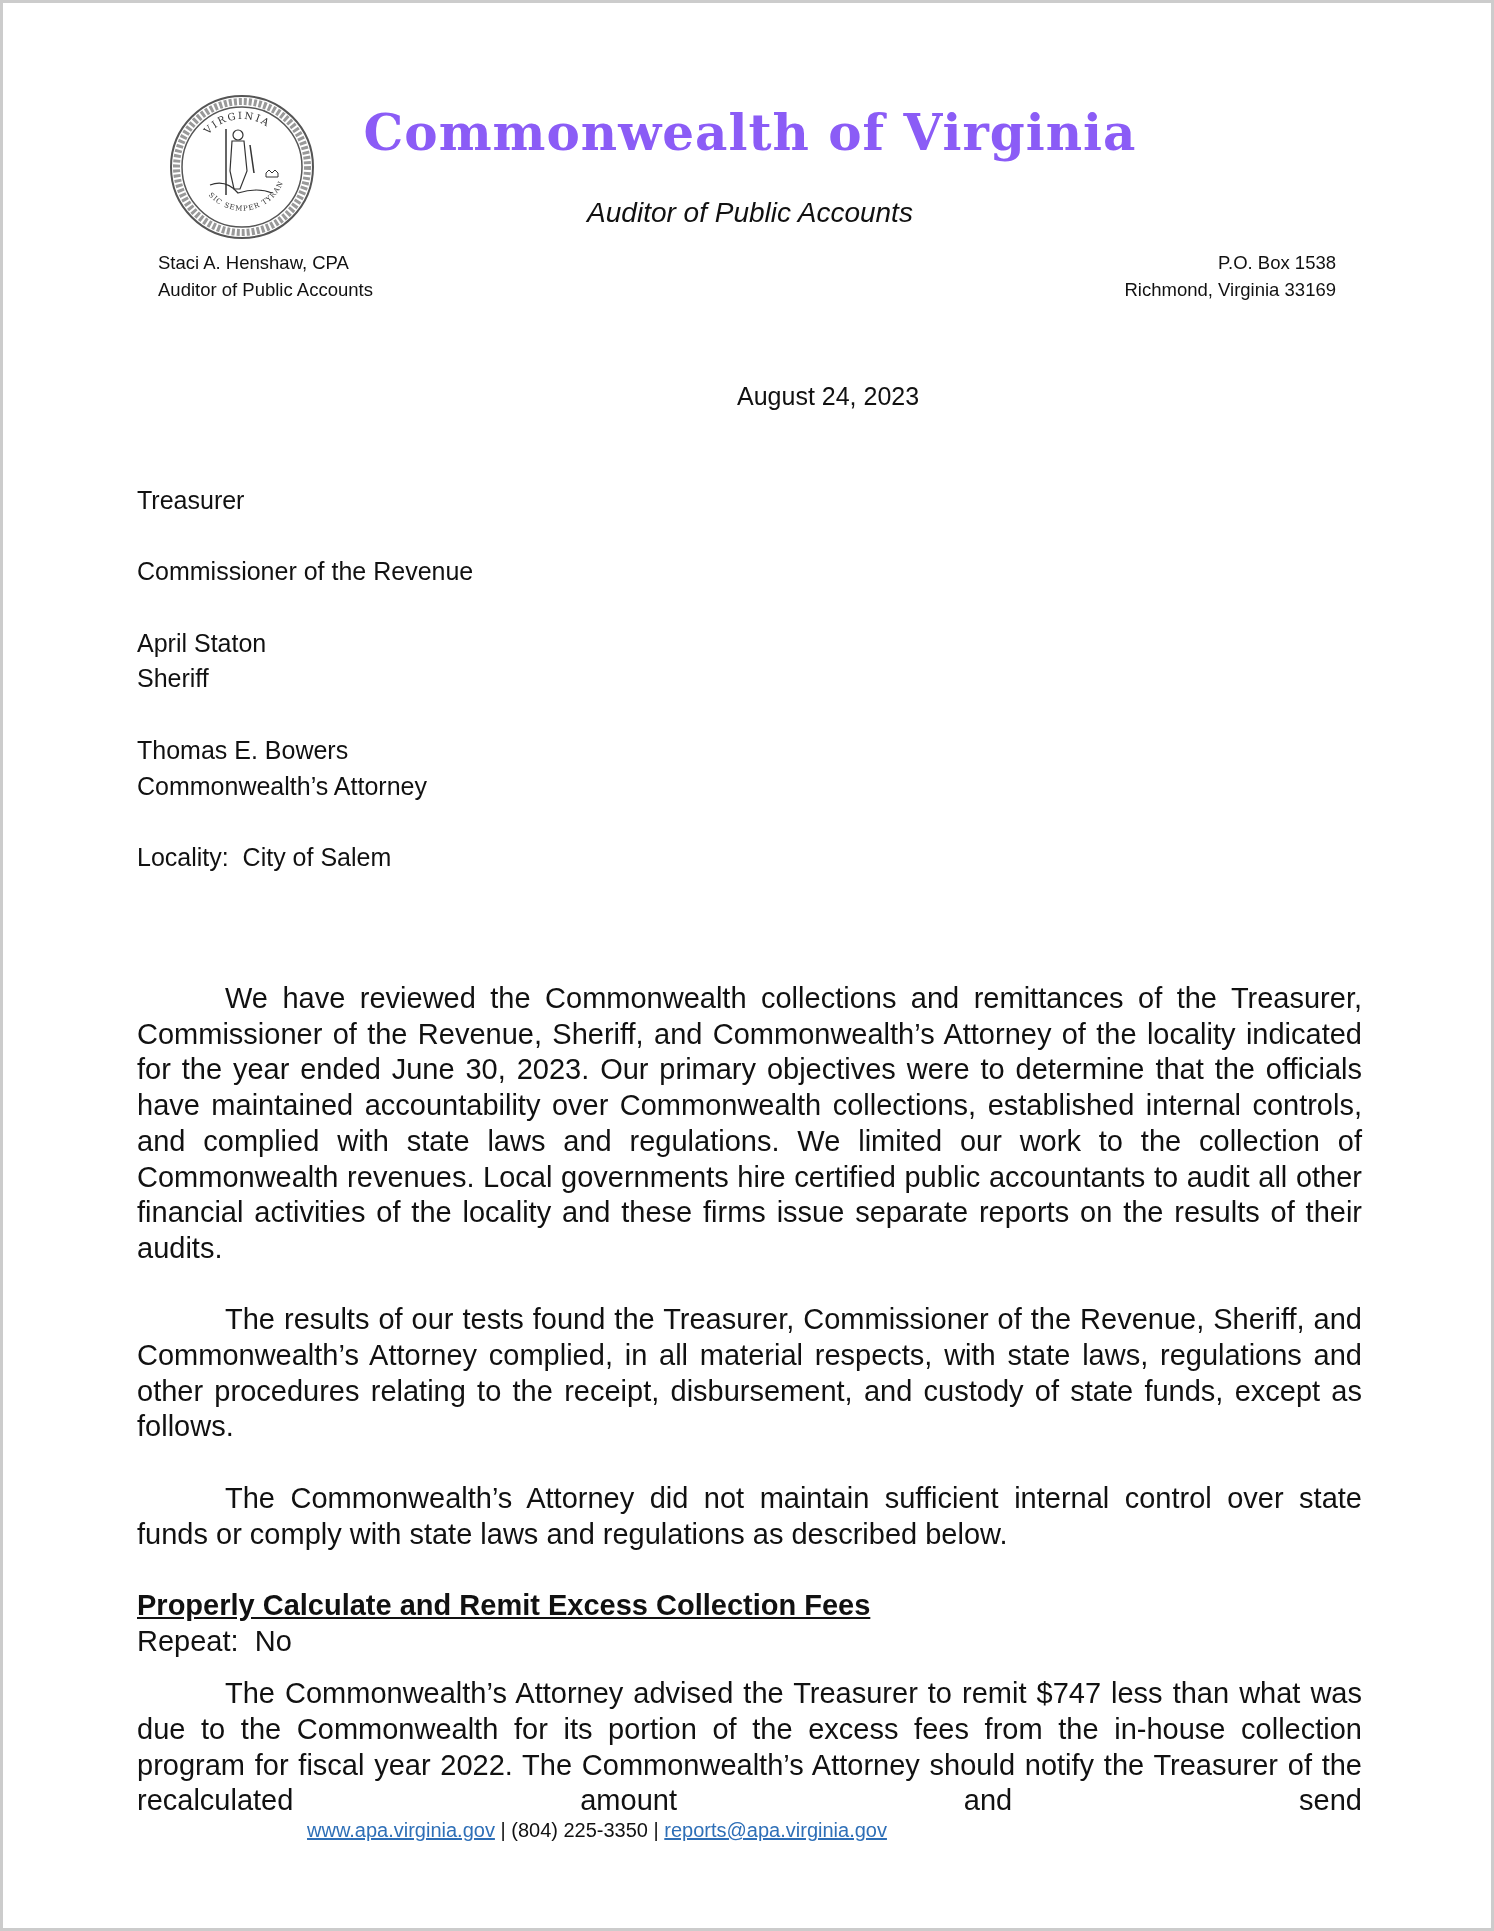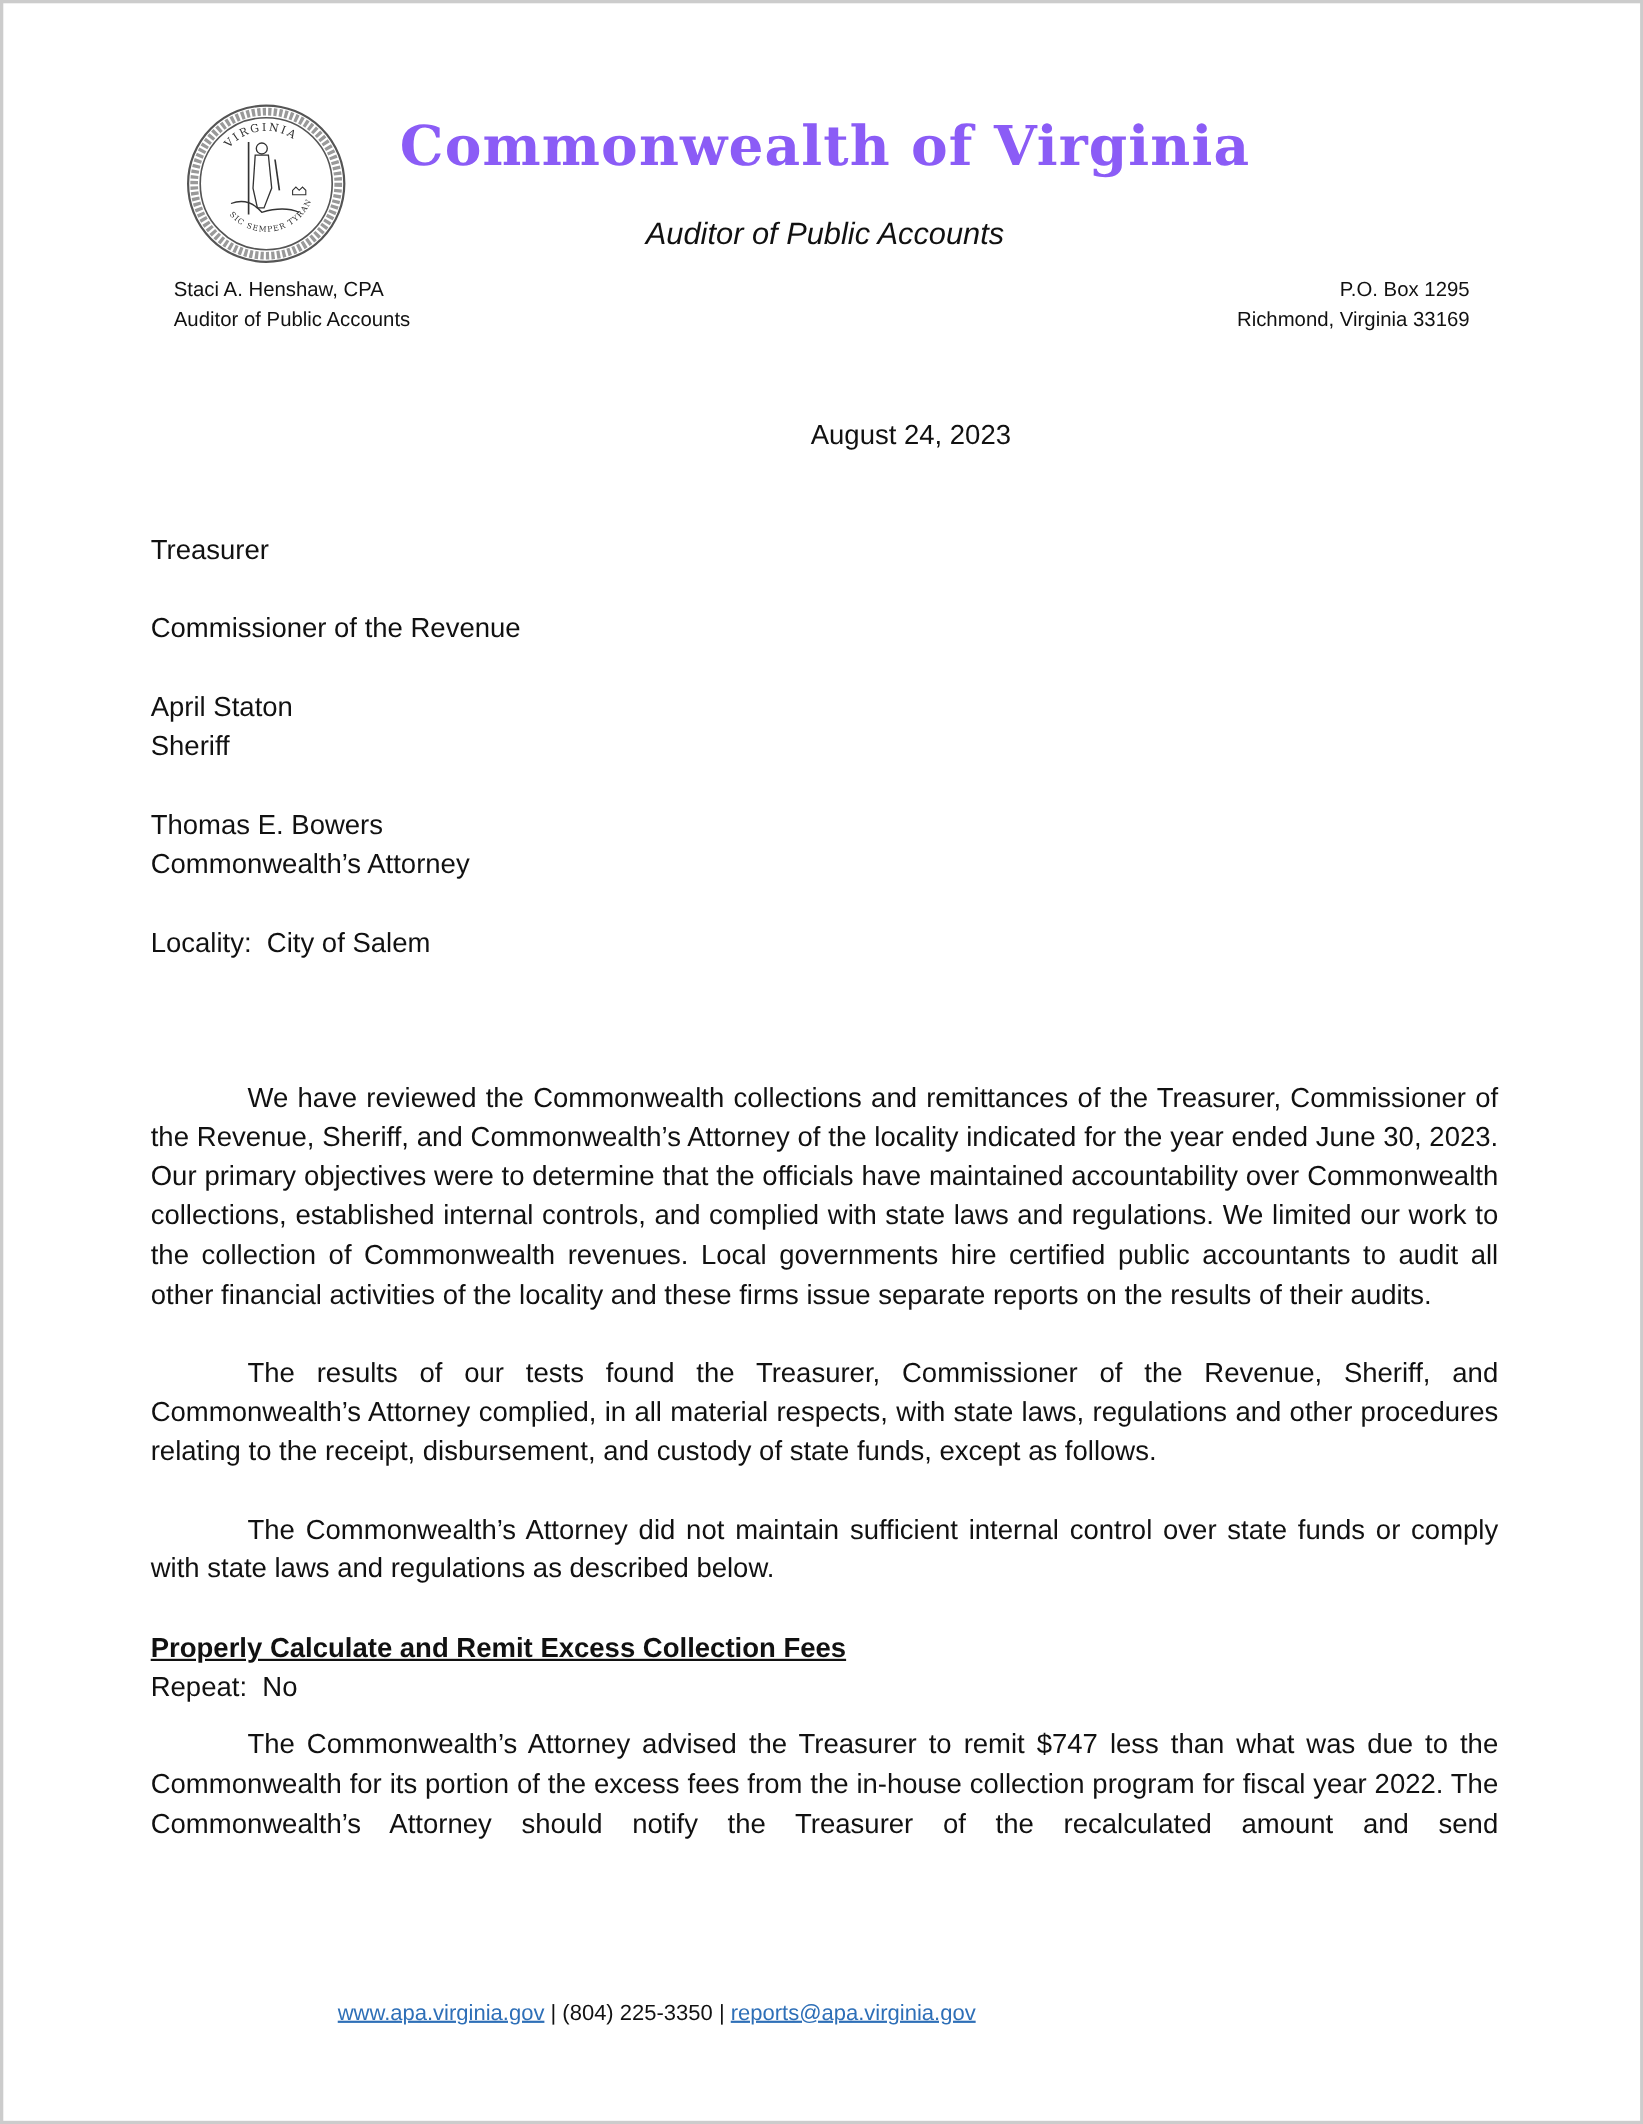--- a/index.html
+++ b/index.html
@@ -21,21 +21,21 @@
   .subtitle {
     left: 300px; width: 894px; top: 190px; text-align: center;
     font-style: italic; font-size: 28px; line-height: 40px; color: #111;
   }
   .sender { left: 155px; top: 246px; font-size: 18.5px; line-height: 27px; }
   .address { right: 155px; top: 246px; font-size: 18.5px; line-height: 27px; text-align: right; }
   .date { left: 734px; top: 375px; font-size: 25px; line-height: 36px; }
   .recipients { left: 134px; top: 480px; font-size: 25px; line-height: 35.7px; }
   .rblock { margin-bottom: 35.7px; }
   .body {
-    left: 134px; top: 978px; width: 1225px; font-size: 25px; line-height: 35.7px;
+    left: 134px; top: 978px; width: 1225px; font-size: 29px; line-height: 35.7px;
   }
   .para { text-align: justify; text-indent: 88px; margin: 0 0 35.7px 0; }
   .para.last-justify { text-align-last: justify; }
   .heading { font-weight: bold; text-decoration: underline; margin: 0; }
   .repeat { margin: 0 0 17px 0; }
   .repeat b { font-weight: normal; }
   .footer {
     left: 0; width: 1188px; top: 1810px; text-align: center;
     font-size: 20px; line-height: 34px; color: #111;
   }
@@ -71,21 +71,21 @@
 
   <div class="abs title">Commonwealth of Virginia</div>
   <div class="abs subtitle">Auditor of Public Accounts</div>
 
   <div class="abs sender">
     <div>Staci A. Henshaw, CPA</div>
     <div>Auditor of Public Accounts</div>
   </div>
 
   <div class="abs address">
-    <div>P.O. Box 1295</div>
+    <div>P.O. Box 1538</div>
     <div>Richmond, Virginia 33169</div>
   </div>
 
   <div class="abs date">August 24, 2023</div>
 
   <div class="abs recipients">
     <div class="rblock">
       <div>Treasurer</div>
     </div>
     <div class="rblock">

